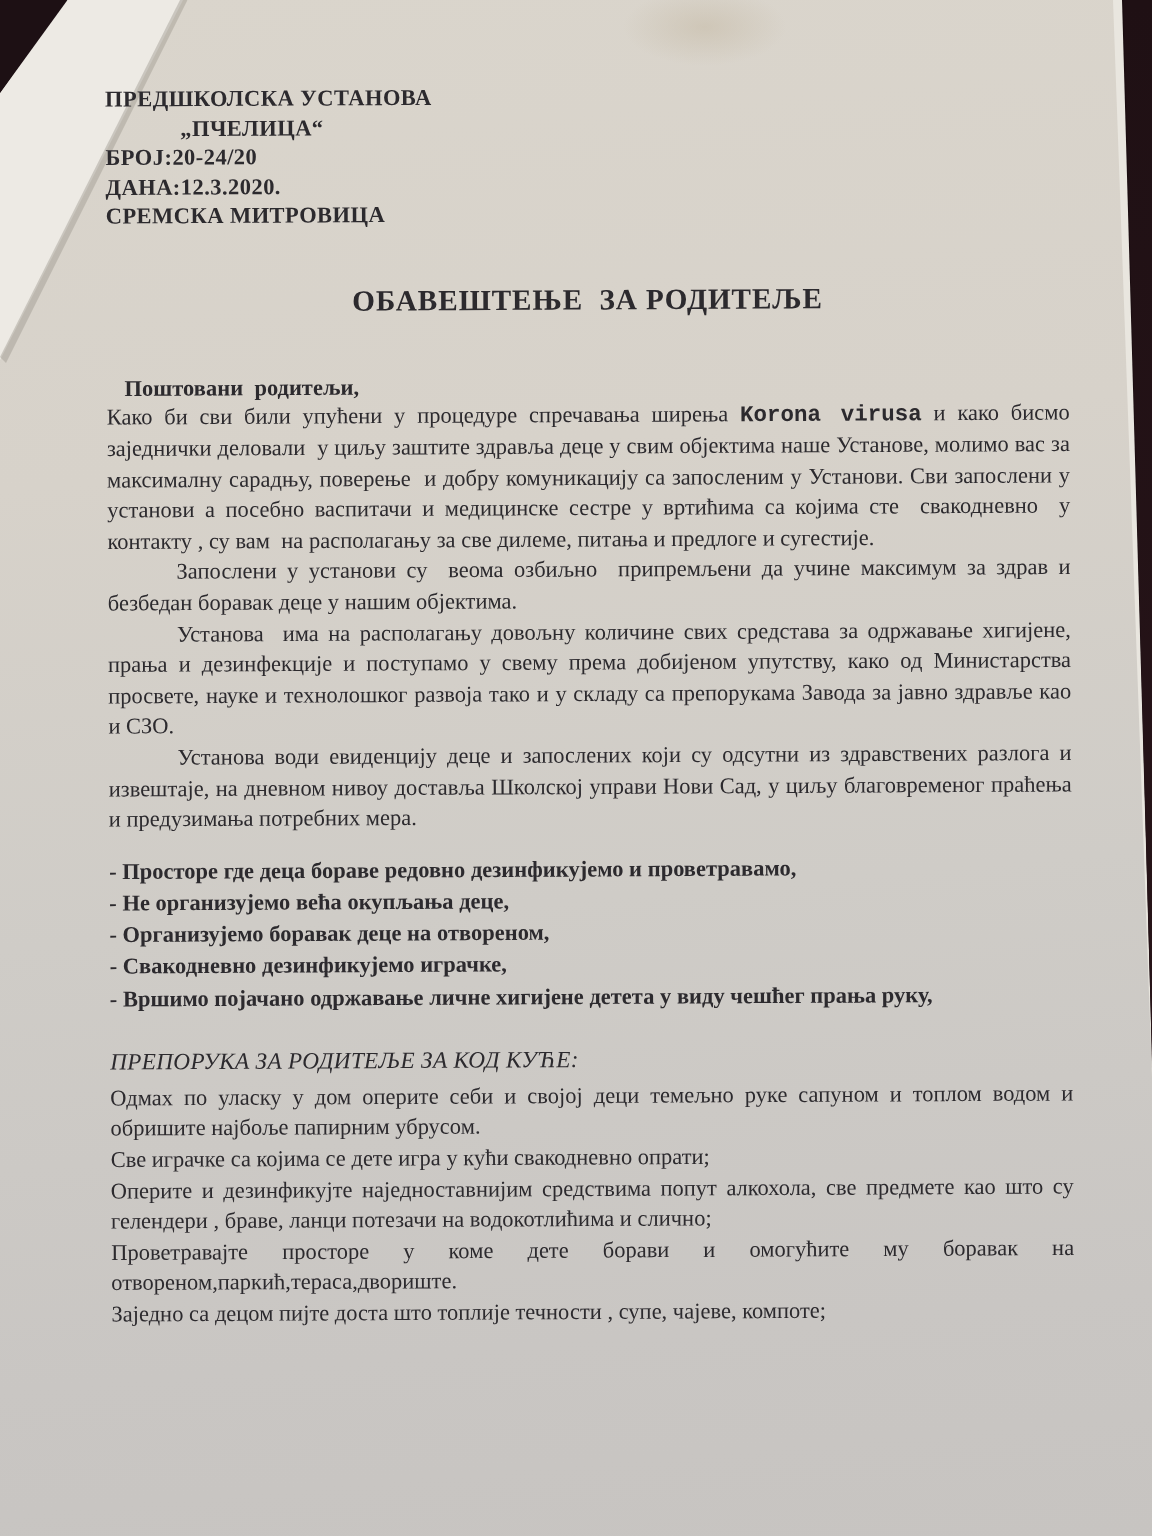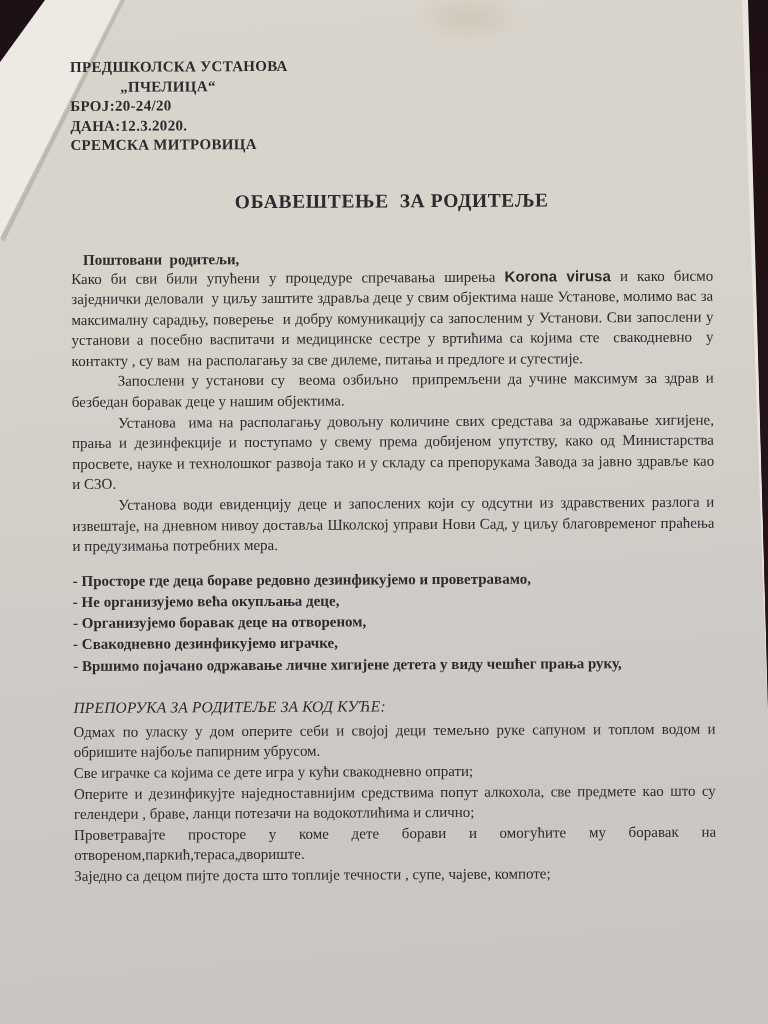--- a/index.html
+++ b/index.html
@@ -69,21 +69,21 @@
   .measure {
     font-weight:bold; font-size:15px; line-height:21.2px;
     white-space:pre-wrap;
   }
   .rec-heading {
     margin-top:22px; font-style:italic; font-size:15.5px;
     letter-spacing:0.2px; white-space:pre-wrap;
   }
   .recs { margin-top:5px; }
   .rec { margin:0; font-size:15px; line-height:20.6px; text-align:justify; white-space:pre-wrap; }
-  b.inline-bold { font-family:Liberation Sans, sans-serif; }
+  b.inline-bold { font-family:Liberation Mono, monospace; }
 </style>
 </head>
 <body>
 
 <div class="paper"></div>
 <div class="stain"></div>
 <div class="fold-highlight"></div>
 <div class="crease"></div>
 <div class="corner-dark"></div>
 <div class="edge-light"></div>

